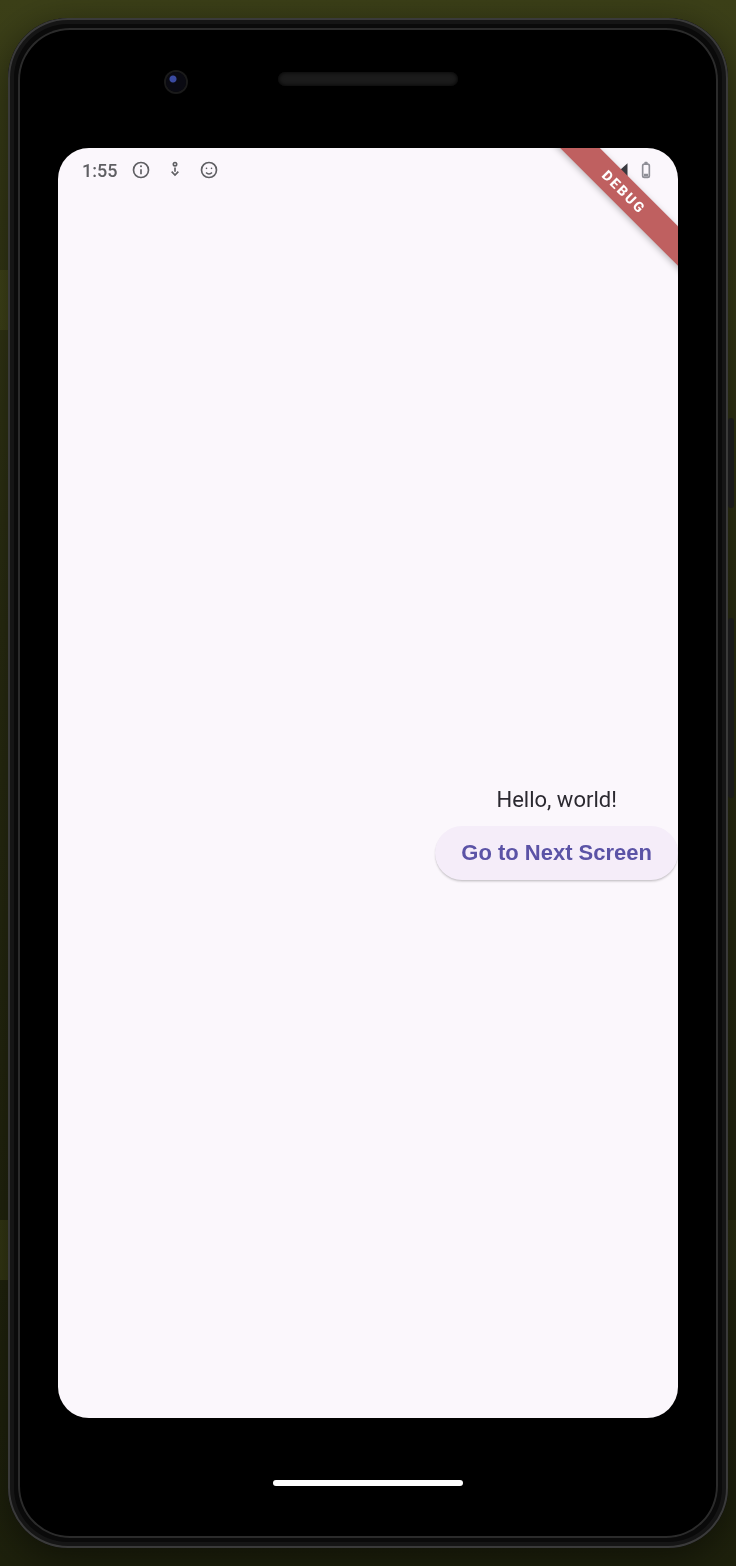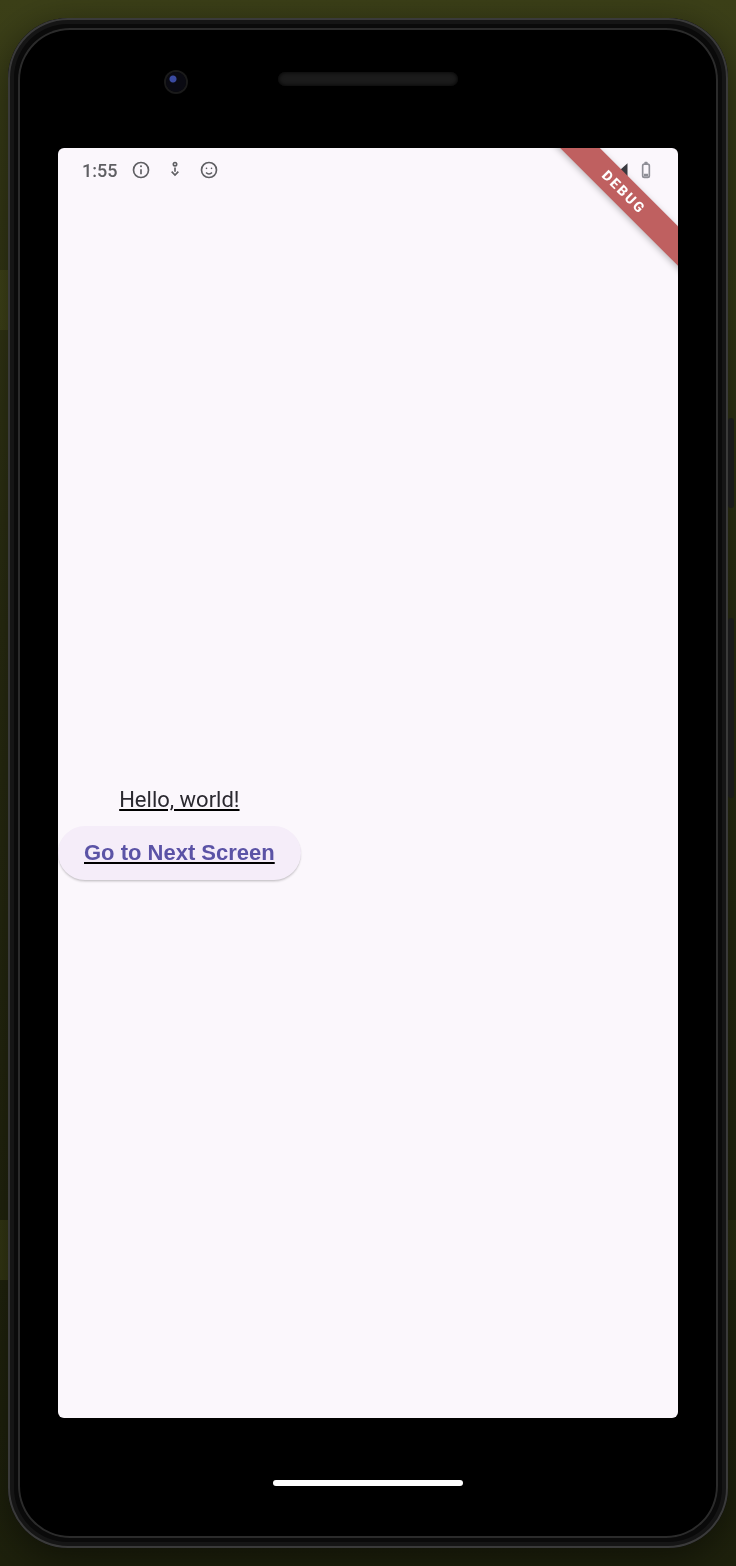--- a/index.html
+++ b/index.html
@@ -48,21 +48,21 @@
     .camera {
       position: absolute; top: 44px; left: 148px;
       width: 20px; height: 20px; border-radius: 50%;
       background: radial-gradient(circle at 35% 35%, #3a4aa0 0 3px, #0a0a12 4px 100%);
       box-shadow: 0 0 0 2px #1a1a1a;
     }
 
     
     .screen {
       position: absolute; left: 40px; right: 40px; top: 120px; bottom: 120px;
-      border-radius: 6px;
+      border-radius: 31px;
       background: #fbf7fc;
       overflow: hidden;
     }
 
     
     .status-bar {
       height: 44px; display: flex; align-items: center; justify-content: space-between;
       padding: 0 22px 0 24px; color: #5f5f63;
       font-size: 18px; font-weight: 500;
     }
@@ -86,21 +86,21 @@
       box-shadow: 0 2px 6px rgba(0,0,0,.25);
     }
 
     
     .app-bar { padding: 12px 22px 10px; }
     .app-bar h1 { font-size: 34px; font-weight: 500; color: #1e1b20; }
 
     
     .body {
       position: absolute; inset: 0; top: 100px;
-      display: flex; align-items: center; justify-content: flex-start; text-decoration: underline;
+      display: flex; align-items: center; justify-content: flex-end;
     }
     .center-col { display: flex; flex-direction: column; align-items: center; gap: 14px; }
     .hello { font-size: 22px; color: #2b2930; }
     .elevated-btn {
       background: #f5edf9;
       color: #5b53a6;
       border: none;
       border-radius: 28px;
       padding: 14px 26px;
       font-size: 22px; font-weight: 600;

